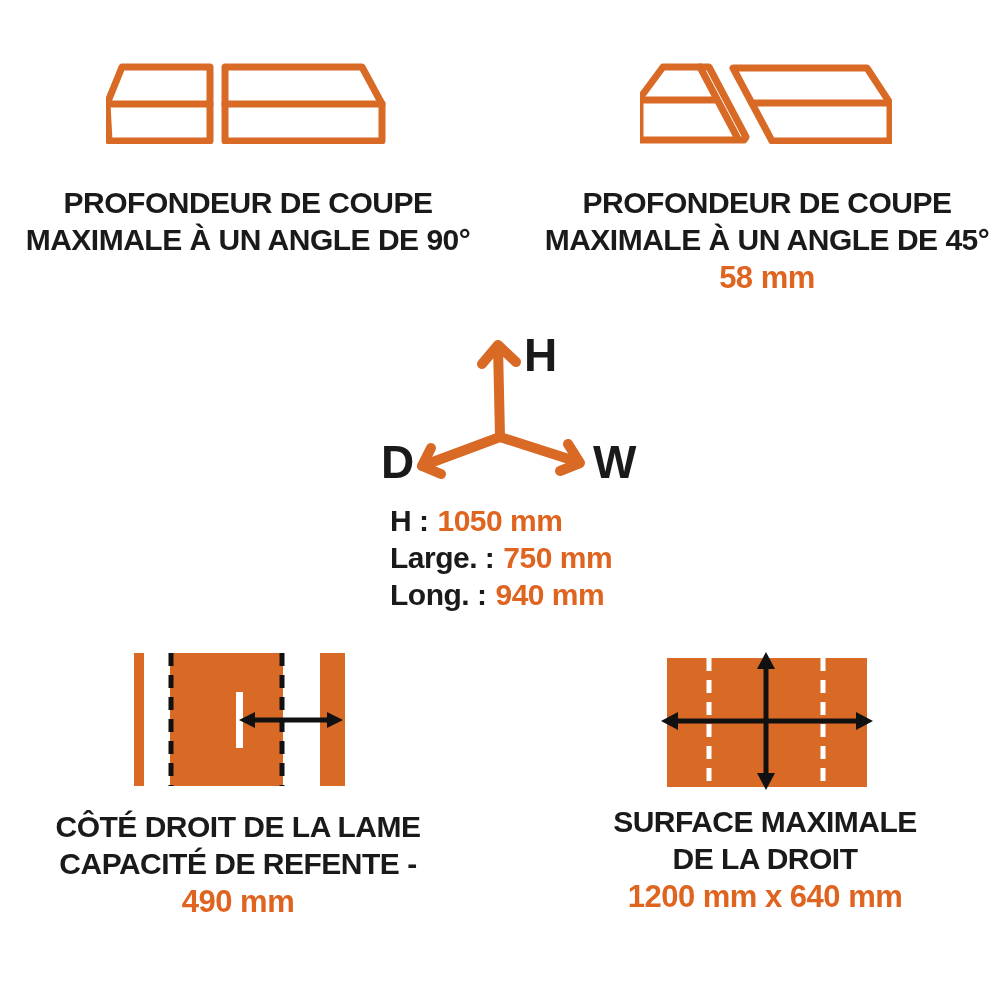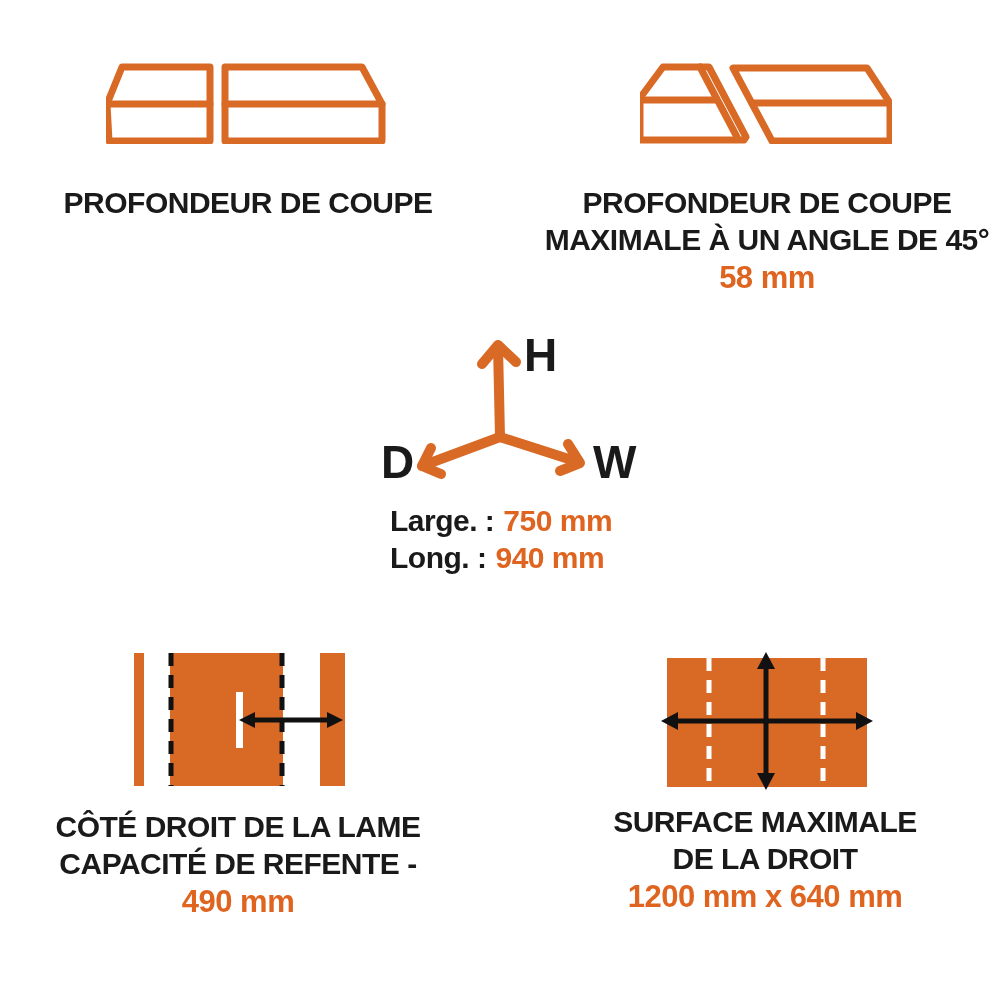--- a/index.html
+++ b/index.html
@@ -36,20 +36,21 @@
 <div class="sheet">
 
   <svg class="abs" style="left:106px;top:62px" width="280" height="82" viewBox="0 0 280 82">
     <path class="o-stroke" d="M 16,5 L 104,5 L 104,79 L 3,79 L 1,42 Z"></path>
     <line class="o-stroke" x1="1" y1="42" x2="104" y2="42"></line>
     <path class="o-stroke" d="M 119,5 L 256,5 L 276,42 L 276,79 L 119,79 Z"></path>
     <line class="o-stroke" x1="119" y1="42" x2="276" y2="42"></line>
   </svg>
   <div class="abs spec-title" style="left:2px;top:184px;width:492px">
     <div>PROFONDEUR DE COUPE</div>
+    <div>MAXIMALE À UN ANGLE DE 90°</div>
   </div>
 
   <svg class="abs" style="left:640px;top:62px" width="252" height="82" viewBox="0 0 252 82">
     <path class="o-stroke" d="M 0,36 L 23,5 L 69,5 L 106,75 L 104,78 L 0,78 Z"></path>
     <line class="o-stroke" x1="60" y1="5" x2="97" y2="75"></line>
     <line class="o-stroke" x1="0" y1="38" x2="76" y2="38"></line>
     <path class="o-stroke" d="M 93,6 L 227,6 L 250,41 L 250,79 L 132,79 Z"></path>
     <line class="o-stroke" x1="112" y1="41" x2="250" y2="41"></line>
   </svg>
   <div class="abs spec-title" style="left:532px;top:184px;width:470px">
@@ -64,20 +65,23 @@
     <path class="axes-stroke" d="M 105,105 L 27,134"></path>
     <path class="axes-stroke" d="M 36,116 L 27,134 L 46,142"></path>
     <path class="axes-stroke" d="M 105,105 L 183,130"></path>
     <path class="axes-stroke" d="M 173,112 L 185,131 L 165,139"></path>
   </svg>
   <div class="abs axis-label" style="left:524px;top:332px">H</div>
   <div class="abs axis-label" style="left:381px;top:439px">D</div>
   <div class="abs axis-label" style="left:593px;top:439px">W</div>
 
   <div class="abs dims" style="left:390px;top:502px">
+    <div>
+      <span>H :</span><span class="val">1050 mm</span>
+    </div>
     <div>
       <span>Large. :</span><span class="val">750 mm</span>
     </div>
     <div>
       <span>Long. :</span><span class="val">940 mm</span>
     </div>
   </div>
 
   <svg class="abs" style="left:134px;top:653px" width="211" height="133" viewBox="0 0 211 133">
     <rect class="fill-o" x="0" y="0" width="211" height="133"></rect>

